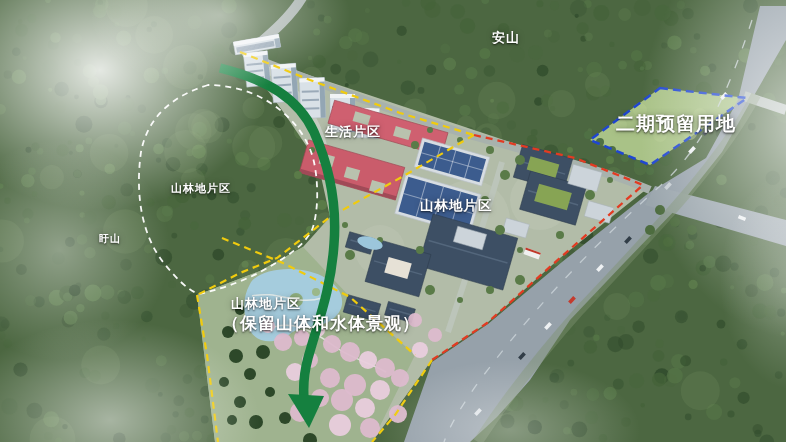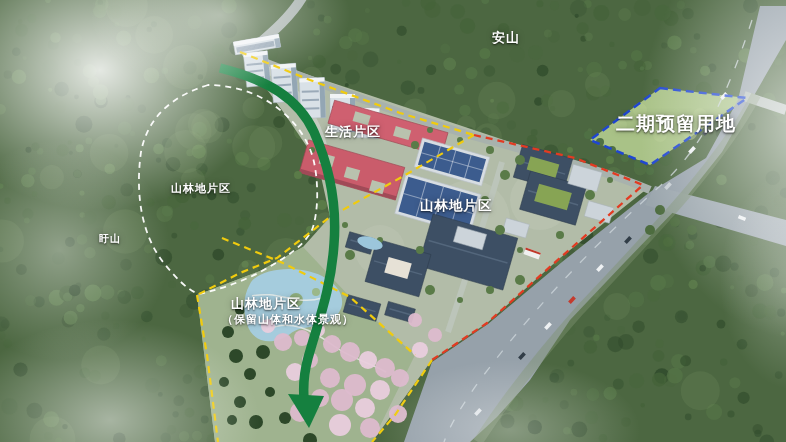--- a/index.html
+++ b/index.html
@@ -880,16 +880,16 @@
 <div class="mist m-rad" style="left:720px;top:170px;width:150px;height:220px;opacity:.35;"></div>
 
 <div>
   <div class="label" style="left:492px;top:29px;font-size:13px">安山</div>
   <div class="label" style="left:616px;top:111px;font-size:19px">二期预留用地</div>
   <div class="label" style="left:325px;top:123px;font-size:13px">生活片区</div>
   <div class="label" style="left:171px;top:181px;font-size:11px">山林地片区</div>
   <div class="label" style="left:99px;top:232px;font-size:10px">盱山</div>
   <div class="label" style="left:420px;top:197px;font-size:13.5px">山林地片区</div>
   <div class="label" style="left:231px;top:295px;font-size:13px">山林地片区</div>
-  <div class="label" style="left:222px;top:312px;font-size:11px">（保留山体和水体景观）</div>
+  <div class="label" style="left:222px;top:312px;font-size:17px">（保留山体和水体景观）</div>
 </div>
 
 </div>
 
 </body></html>

